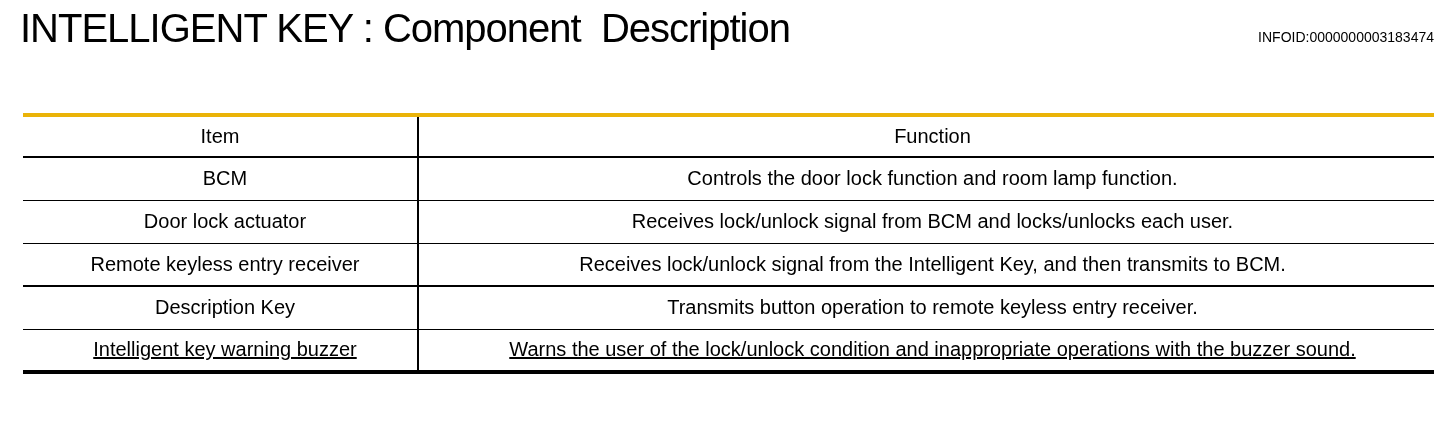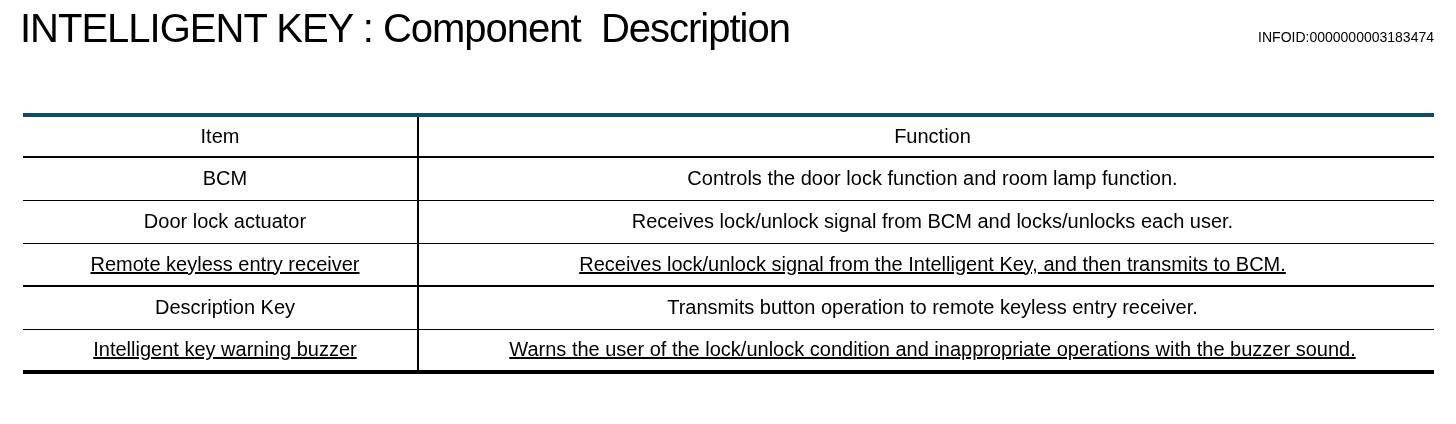--- a/index.html
+++ b/index.html
@@ -29,21 +29,21 @@
     letter-spacing: 0px;
     color: #000000;
   }
 
   table.component-table {
     position: absolute;
     left: 23px; top: 113px;
     width: 1411px;
     border-collapse: collapse;
     table-layout: fixed;
-    border-top: 4px solid #0c4a6e;
+    border-top: 4px solid #eab308;
     border-bottom: 4px solid #000000;
     font-size: 20px;
   }
   col.col-item { width: 395px; }
   col.col-function { width: 1016px; }
 
   .component-table th, .component-table td {
     font-weight: normal;
     vertical-align: middle;
     overflow: hidden;
@@ -52,21 +52,21 @@
   .component-table th {
     height: 42px;
     text-align: center;
     border-bottom: 2px solid #000000;
   }
   .component-table td {
     height: 43px;
     text-align: center;
     border-bottom: 1px solid #000000;
   }
-  .component-table tr.thick-bottom td { border-bottom: 2px solid #000000; text-decoration: underline; }
+  .component-table tr.thick-bottom td { border-bottom: 2px solid #000000; }
   .component-table tr:last-child td { border-bottom: none; text-decoration: underline; }
 
   .component-table .item-col { border-right: 2px solid #000000; padding-left: 10px; }
   .component-table th.item-col { padding-left: 0; }
   .component-table .function-col { padding-left: 12px; }
 </style>
 </head>
 <body>
 
 <div class="page">

